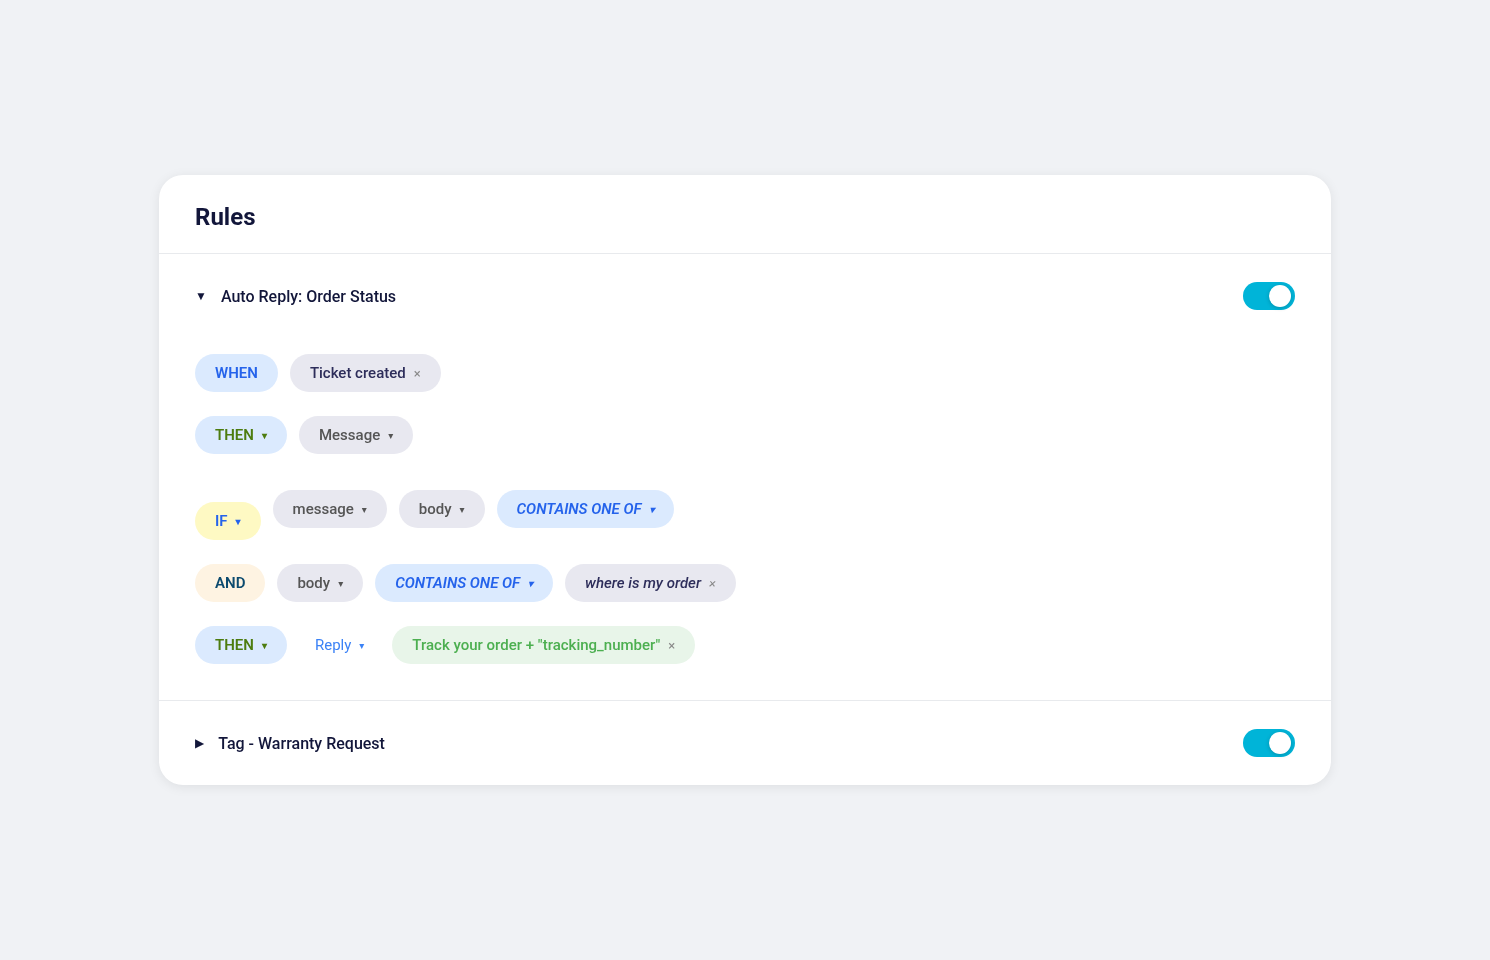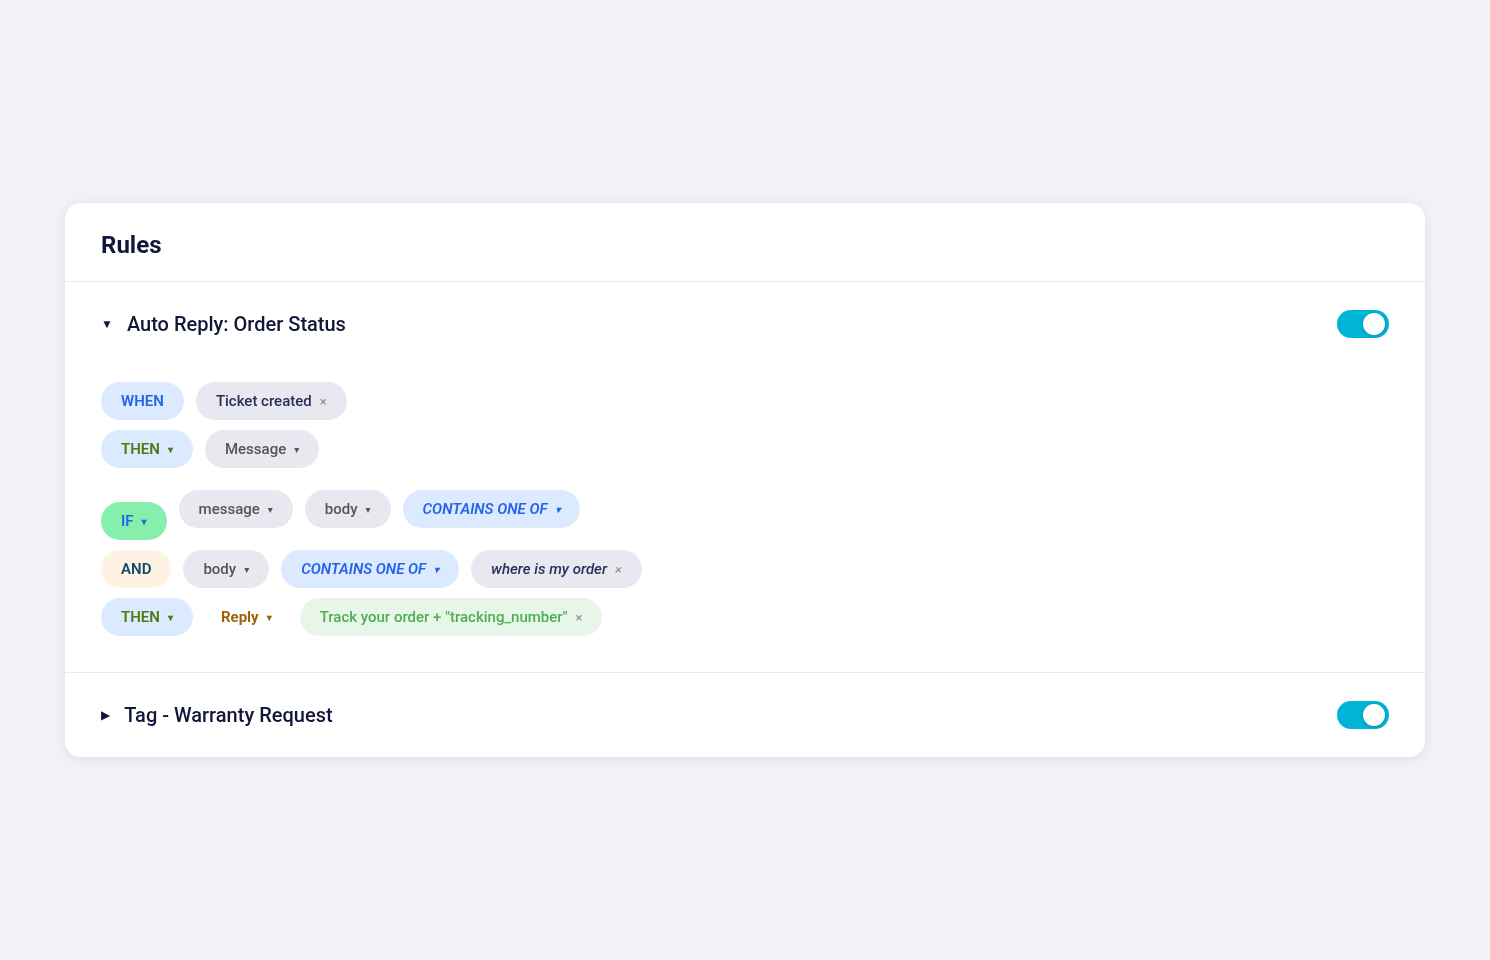--- a/index.html
+++ b/index.html
@@ -12,22 +12,22 @@
       background: #f0f2f5;
       display: flex;
       justify-content: center;
       align-items: center;
       min-height: 100vh;
       font-family: -apple-system, BlinkMacSystemFont, 'Segoe UI', Roboto, sans-serif;
     }
 
     .card {
       background: #ffffff;
-      border-radius: 16px;
-      width: 1360px;
+      border-radius: 24px;
+      width: 1172px;
       box-shadow: 0 2px 12px rgba(0,0,0,0.08);
       overflow: hidden;
     }
 
     .page-header {
       padding: 28px 36px 22px;
       border-bottom: 1px solid #e8eaed;
     }
 
     .page-title {
@@ -53,21 +53,21 @@
       gap: 14px;
     }
 
     .chevron-icon {
       font-size: 12px;
       color: #12163a;
       cursor: pointer;
     }
 
     .rule-title {
-      font-size: 20px;
+      font-size: 16px;
       font-weight: 500;
       color: #12163a;
     }
 
     
     .toggle-switch {
       position: relative;
       width: 52px;
       height: 28px;
       cursor: pointer;
@@ -98,21 +98,21 @@
       border-radius: 50%;
       transition: 0.3s;
       box-shadow: 0 1px 4px rgba(0,0,0,0.2);
     }
 
     
     .rule-body {
       padding: 16px 36px 36px;
       display: flex;
       flex-direction: column;
-      gap: 10px;
+      gap: 24px;
     }
 
     .rule-row {
       display: flex;
       align-items: center;
       gap: 12px;
       flex-wrap: wrap;
     }
 
     
@@ -145,21 +145,21 @@
       color: #4d7c0f;
     }
 
     .pill-message {
       background: #e8e8f0;
       color: #555;
       font-weight: 500;
     }
 
     .pill-if {
-      background: #86efac;
+      background: #fef9c3;
       color: #2563eb;
       margin-top: 24px;
     }
 
     .pill-gray {
       background: #e8e8f0;
       color: #555;
       font-weight: 500;
     }
 
@@ -282,21 +282,21 @@
           <span>where is my order</span>
           <span class="close-x">×</span>
         </span>
       </div>
 
       <div class="rule-row">
         <span class="pill pill-then">
           <span>THEN</span>
           <span class="dropdown-arrow">▾</span>
         </span>
-        <span class="pill" style="background:transparent; color:#a16207; font-weight:700; padding:10px 16px;">
+        <span class="pill" style="background:transparent; color:#3b82f6; font-weight:400; padding:10px 16px;">
           <span>Reply</span>
           <span class="dropdown-arrow">▾</span>
         </span>
         <span class="pill pill-track">
           <span>Track your order + "tracking_number"</span>
           <span class="close-x">×</span>
         </span>
       </div>
 
     </div>

